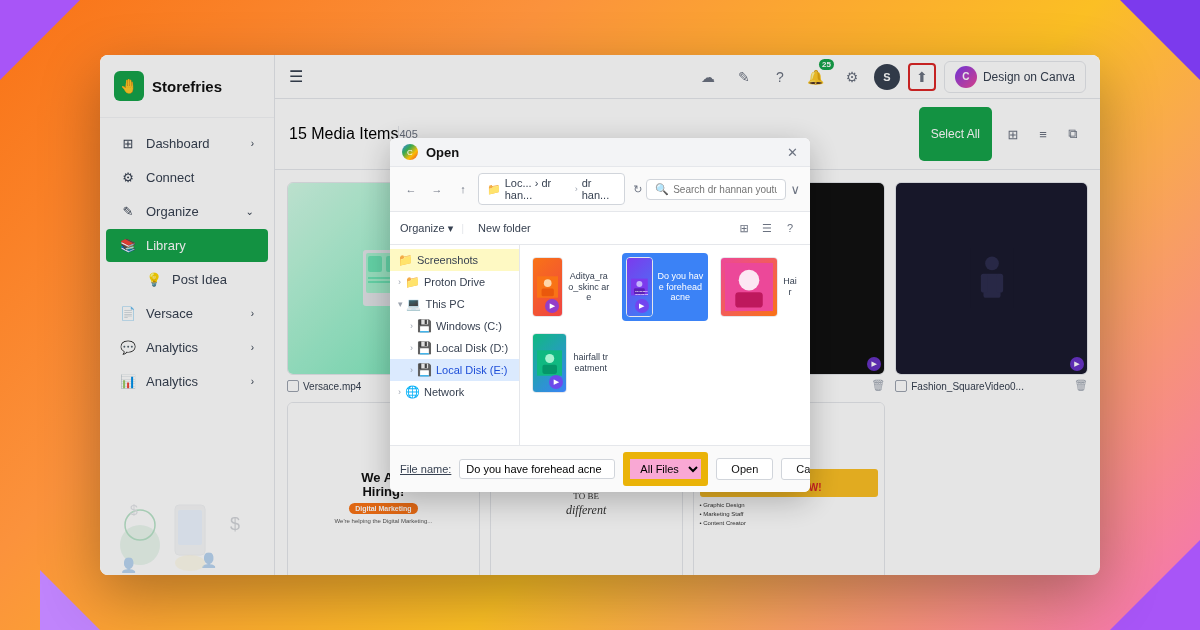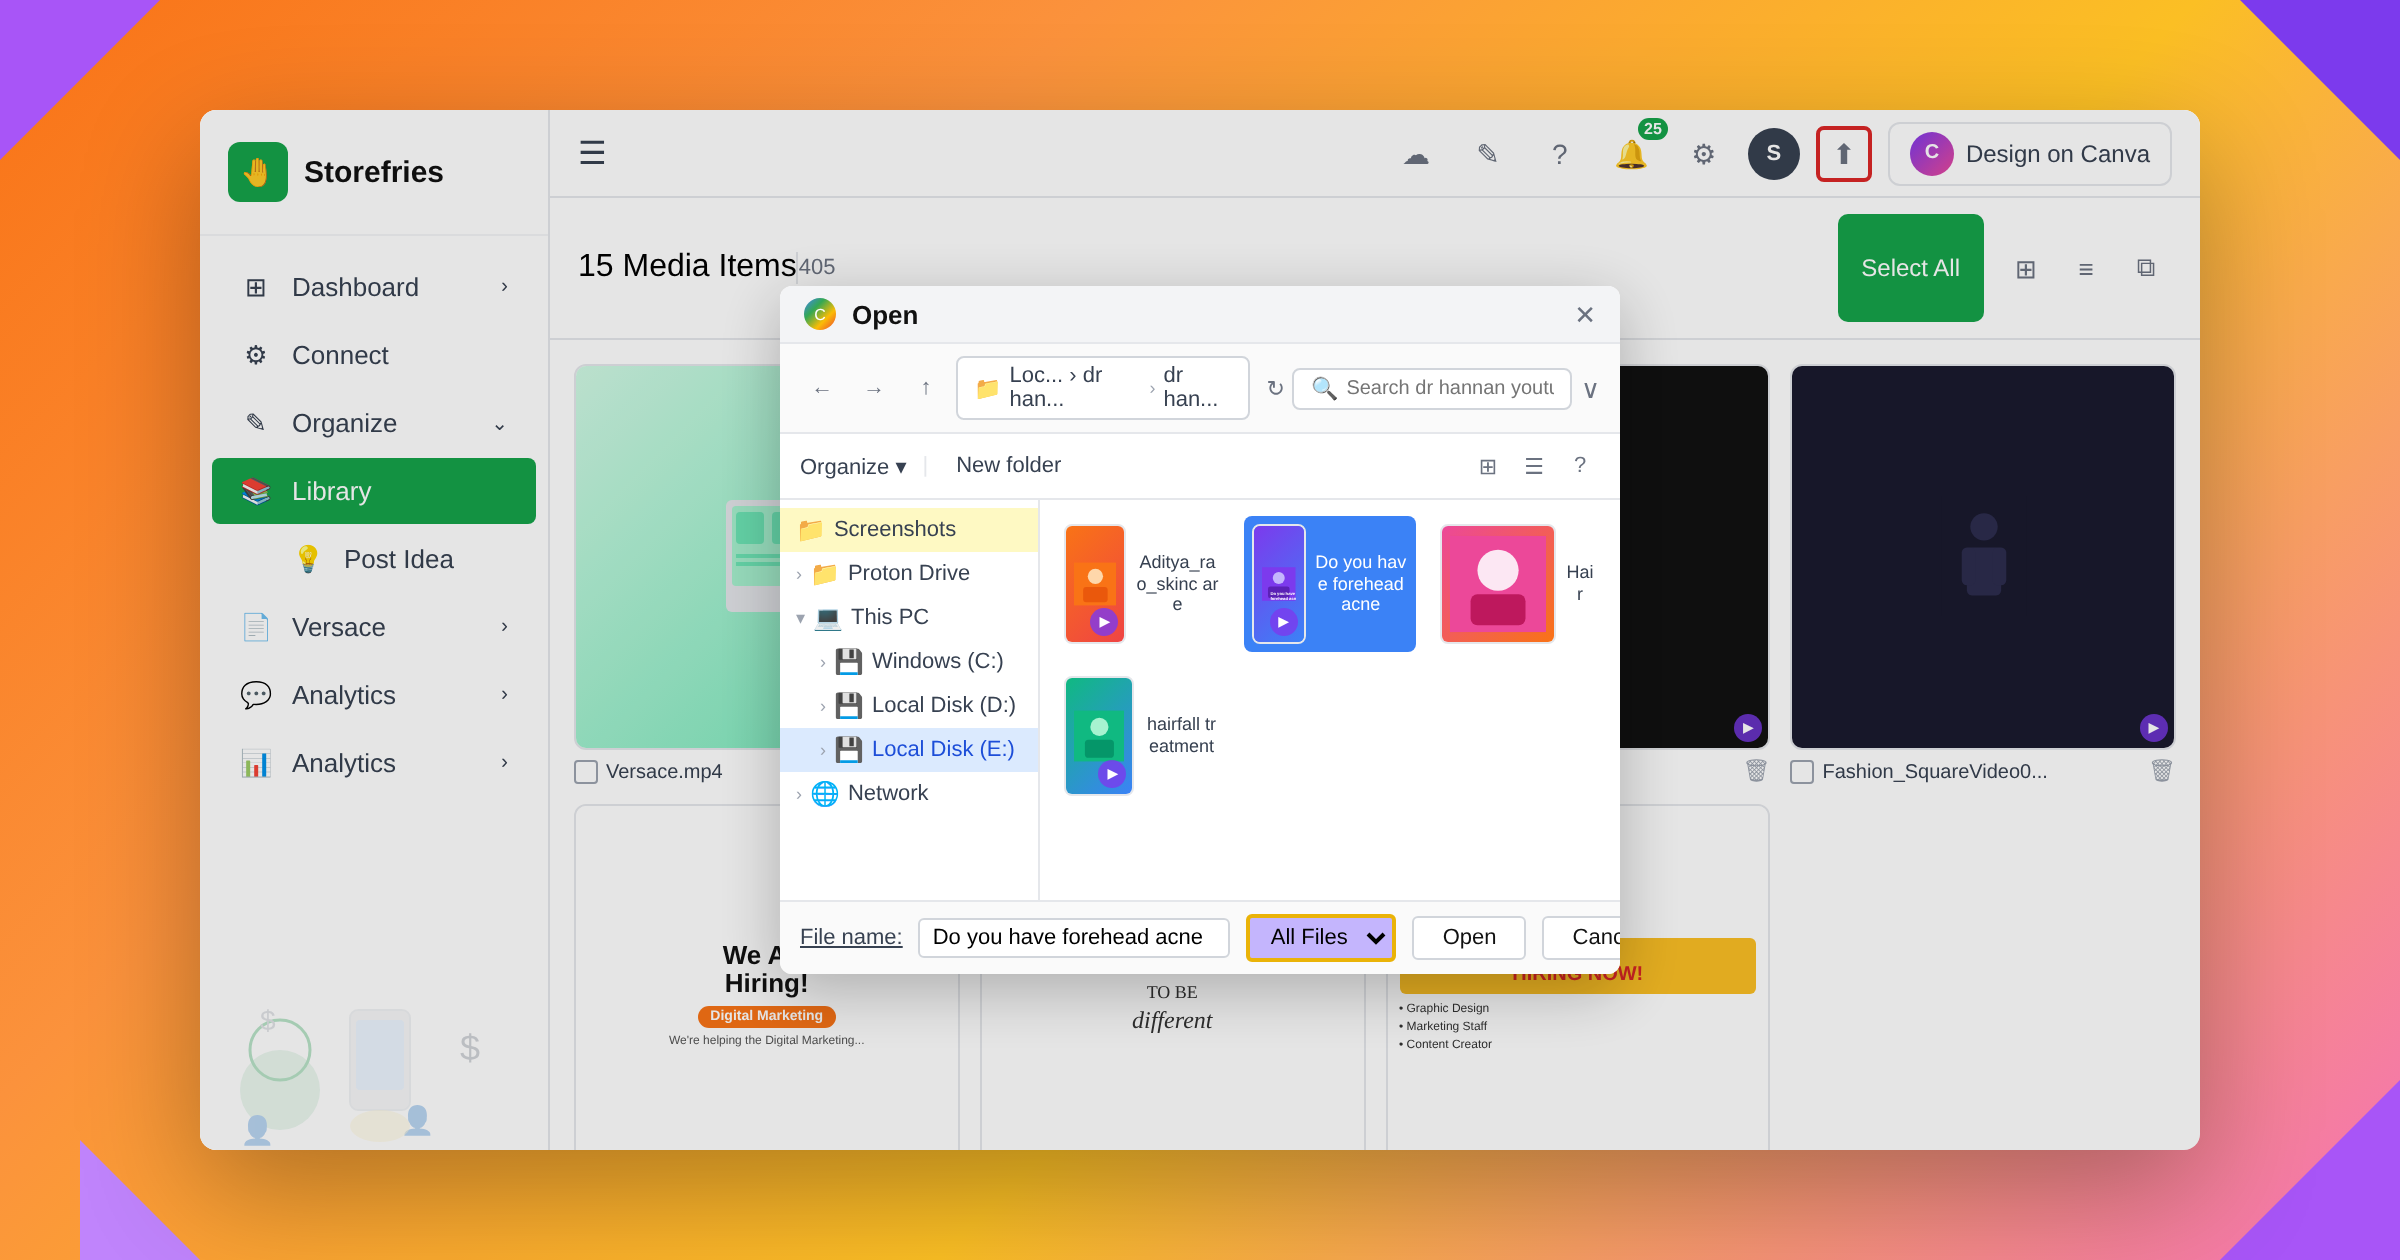--- a/index.html
+++ b/index.html
@@ -446,25 +446,25 @@
     .df-label { font-size: 11px; color: #374151; white-space: nowrap; text-decoration: underline; }
     .df-input {
       flex: 1;
       border: 1px solid #d1d5db;
       border-radius: 3px;
       padding: 3px 6px;
       font-size: 11px;
       outline: none;
     }
     .df-select {
-      border: 2px solid #eab308;
+      border: 7px solid #eab308;
       border-radius: 3px;
       padding: 3px 6px;
       font-size: 11px;
-      background: #c4b5fd;
+      background: #f9a8d4;
     }
     .df-open-btn {
       background: #fff;
       border: 1px solid #d1d5db;
       border-radius: 3px;
       padding: 4px 14px;
       font-size: 11px;
       cursor: pointer;
       color: #111;
     }

